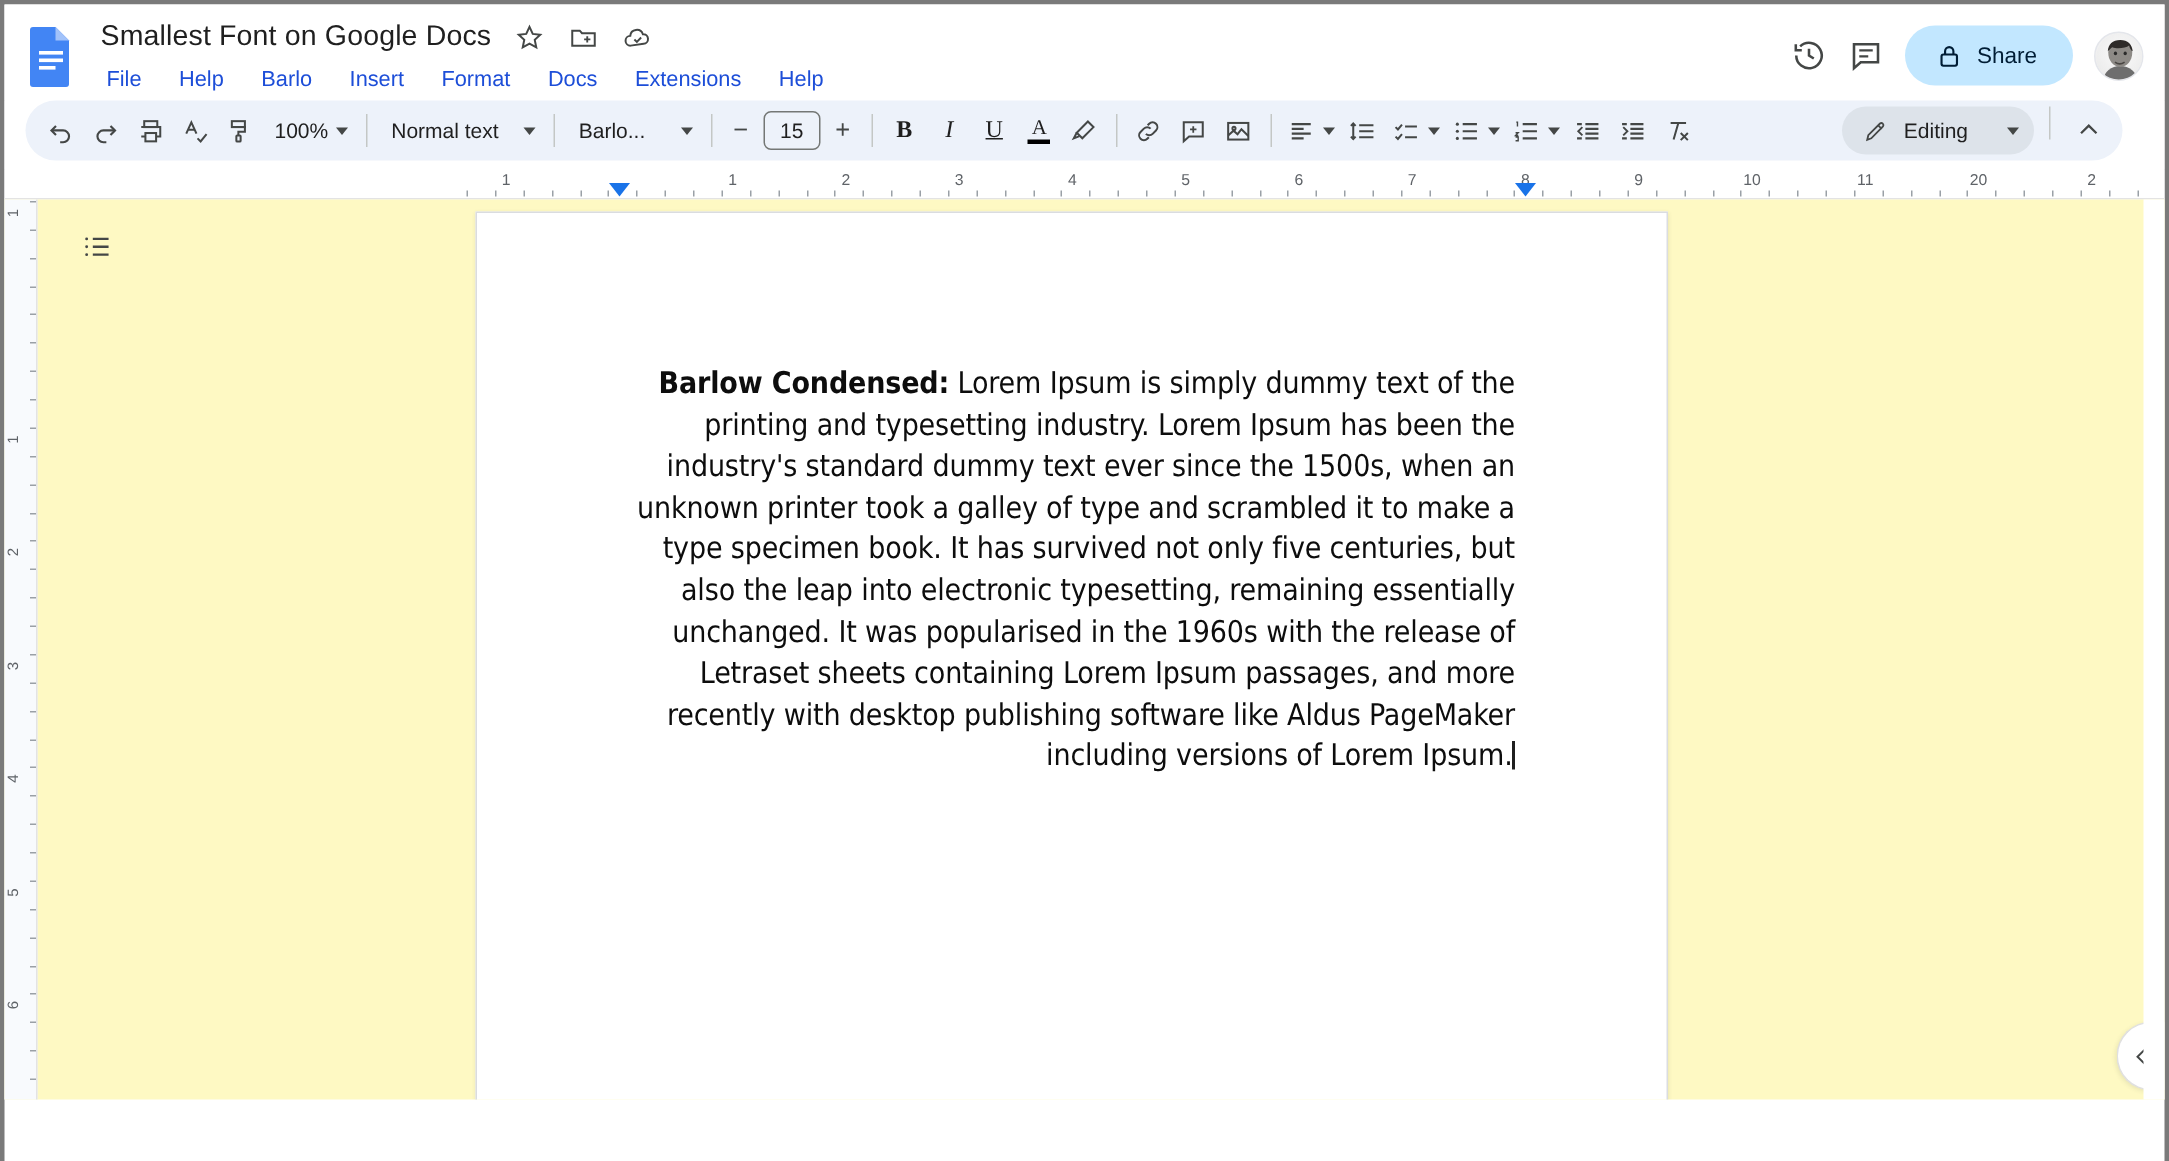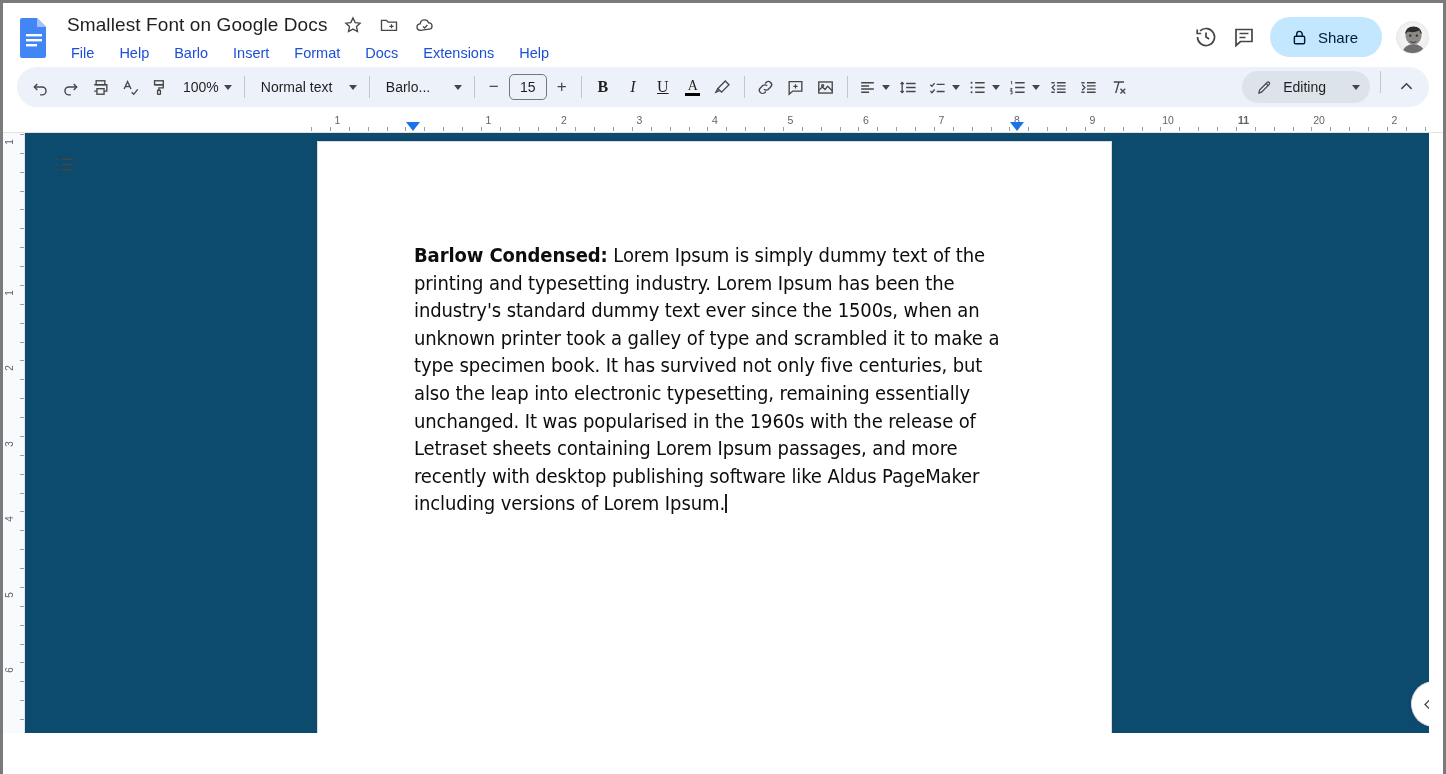--- a/index.html
+++ b/index.html
@@ -57,21 +57,21 @@
     cursor: pointer;
   }
   .share-btn svg { width: 19px; height: 19px; }
   .avatar {
     width: 33px; height: 33px; border-radius: 50%;
     overflow: hidden; cursor: pointer; flex: 0 0 auto;
     border: 1px solid #e4e6eb; background: #f1f1f1;
   }
 
   
-  .toolbar-wrap { padding: 0 14px 6px 14px; background: #fff; }
+  .toolbar-wrap { padding: 0 28px 6px 14px; background: #fff; }
   .toolbar {
     display: flex; align-items: center;
     height: 40px; background: #edf2fa; border-radius: 20px;
     padding: 0 8px; position: relative;
   }
   .tb {
     display: flex; align-items: center; justify-content: center;
     height: 30px; min-width: 30px; padding: 0 4px;
     border-radius: 6px; cursor: pointer; color: #444746;
   }
@@ -124,21 +124,21 @@
   .rnum { position: absolute; top: 1px; font-size: 10.5px; color: #5f6368;
           transform: translateX(-50%); font-family: "Liberation Sans", sans-serif; }
   .rtick { position: absolute; bottom: 2px; width: 1px; background: #9aa0a6; }
   .margin-marker {
     position: absolute; bottom: 1px; width: 0; height: 0;
     border-left: 7px solid transparent; border-right: 7px solid transparent;
     border-top: 9px solid #1a73e8; transform: translateX(-7px); cursor: pointer;
   }
 
   
-  .body-area { position: relative; height: 600px; background: #0c4a6e; display: flex; }
+  .body-area { position: relative; height: 600px; background: #fef9c3; display: flex; text-align: right; }
   .ruler-v {
     width: 22px; background: #f8fafd; position: relative; overflow: hidden;
     border-right: 1px solid #e3e3e3; flex: 0 0 auto;
   }
   .vnum { position: absolute; left: 4px; font-size: 10px; color: #5f6368;
           transform: translateY(-50%) rotate(-90deg); transform-origin: center; }
   .vtick { position: absolute; right: 0; height: 1px; background: #9aa0a6; }
 
   .outline-rail { width: 70px; flex: 0 0 auto; position: relative; }
   .outline-btn {
@@ -471,21 +471,21 @@
         <div class="rnum" style="left: 485.5px;">1</div>
         <div class="rnum" style="left: 561px;">2</div>
         <div class="rnum" style="left: 636.5px;">3</div>
         <div class="rnum" style="left: 712px;">4</div>
         <div class="rnum" style="left: 787.5px;">5</div>
         <div class="rnum" style="left: 863px;">6</div>
         <div class="rnum" style="left: 938.5px;">7</div>
         <div class="rnum" style="left: 1014px;">8</div>
         <div class="rnum" style="left: 1089.5px;">9</div>
         <div class="rnum" style="left: 1165px;">10</div>
-        <div class="rnum" style="left: 1240.5px; font-weight: bold;">11</div>
+        <div class="rnum" style="left: 1240.5px;">11</div>
         <div class="rnum" style="left: 1316px;">20</div>
         <div class="rnum" style="left: 1391.5px;">2</div>
         <div class="rtick" style="left: 308px; height: 4px;"></div>
         <div class="rtick" style="left: 327px; height: 4px;"></div>
         <div class="rtick" style="left: 346px; height: 4px;"></div>
         <div class="rtick" style="left: 365px; height: 4px;"></div>
         <div class="rtick" style="left: 384px; height: 4px;"></div>
         <div class="rtick" style="left: 402px; height: 4px;"></div>
         <div class="rtick" style="left: 421px; height: 4px;"></div>
         <div class="rtick" style="left: 440px; height: 4px;"></div>

